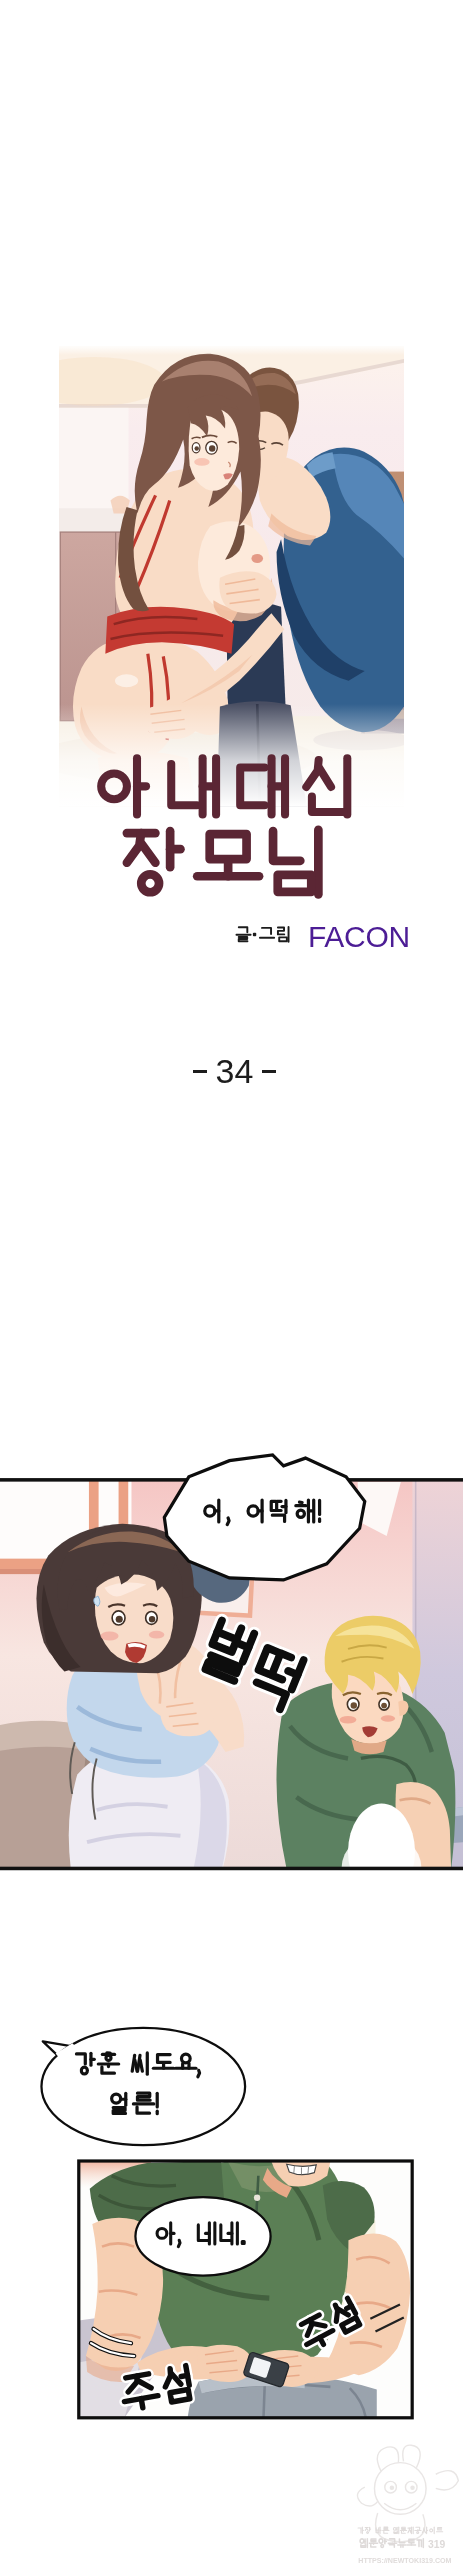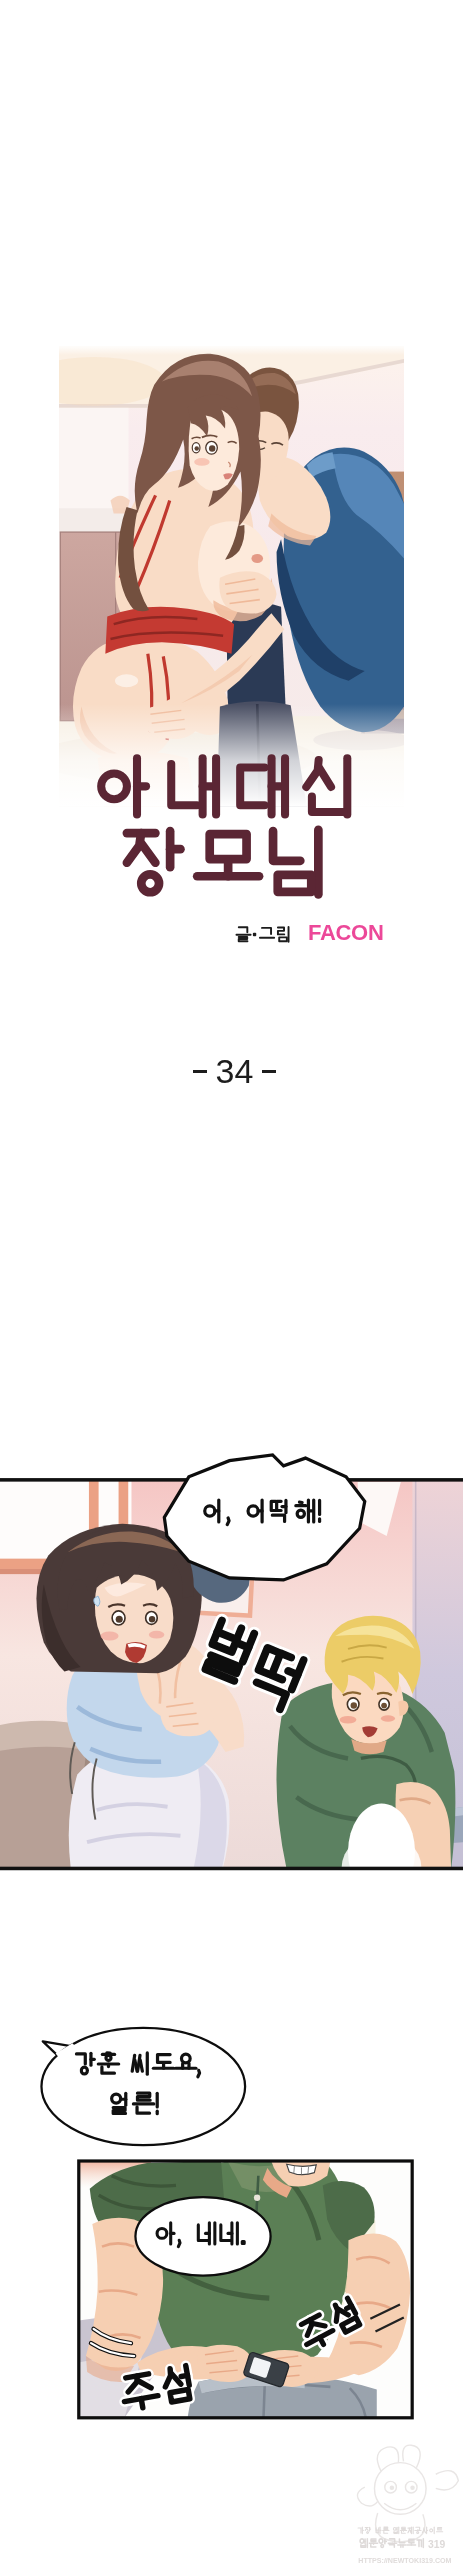--- a/index.html
+++ b/index.html
@@ -147,21 +147,21 @@
         <path d="M0.5,12.0 L22.5,12.0"></path>
         <path d="M4.0,15.5 L17.2,15.5 L17.2,18.7 L4.0,18.7 L4.0,22.2 L17.6,22.2"></path>
         <path d="M27.5,10.3 L29.8,10.3 L29.8,12.7 L27.5,12.7 L27.5,10.3"></path>
         <path d="M40.2,1.4 L54.3,1.4 L54.3,11.0"></path>
         <path d="M37.0,16.6 L59.1,16.6"></path>
         <path d="M65.0,0.9 L74.5,0.9 L74.5,6.0 L65.0,6.0 L65.0,11.5 L74.8,11.5"></path>
         <path d="M81.5,0.0 L81.5,23.0"></path>
         <path d="M67.0,16.1 L78.9,16.1 L78.9,22.1 L67.0,22.1 L67.0,16.1 L78.9,16.1"></path>
       </g>
     </svg>
-    <div style="position:absolute;left:308px;top:920px;width:98px;font-family:'Liberation Sans',sans-serif;font-weight:bold;font-size:22px;letter-spacing:-0.3px;color:#ec4899">FACON</div>
+    <div style="position:absolute;left:308px;top:920px;width:98px;font-family:'Liberation Sans',sans-serif;font-weight:normal;font-size:30px;letter-spacing:-0.3px;color:#4c1d95">FACON</div>
 
 <div style="position:absolute;left:0px;top:1052px;width:469px;text-align:center;font-family:'Liberation Sans',sans-serif;font-size:34px;color:#1d1d1d">34</div>
     <div style="position:absolute;left:193px;top:1070px;width:14px;height:2.6px;background:#1d1d1d"></div>
     <div style="position:absolute;left:262px;top:1070px;width:14px;height:2.6px;background:#1d1d1d"></div>
 
 <svg style="position:absolute;left:0px;top:1449px;overflow:visible" width="464" height="421" viewBox="0 0 720 653">
       <defs>
 <linearGradient id="p2bg" x1="0" y1="0" x2="0" y2="1">
  <stop offset="0" stop-color="#f5c6c4"></stop>
           <stop offset="0.45" stop-color="#f8e6e1"></stop>

